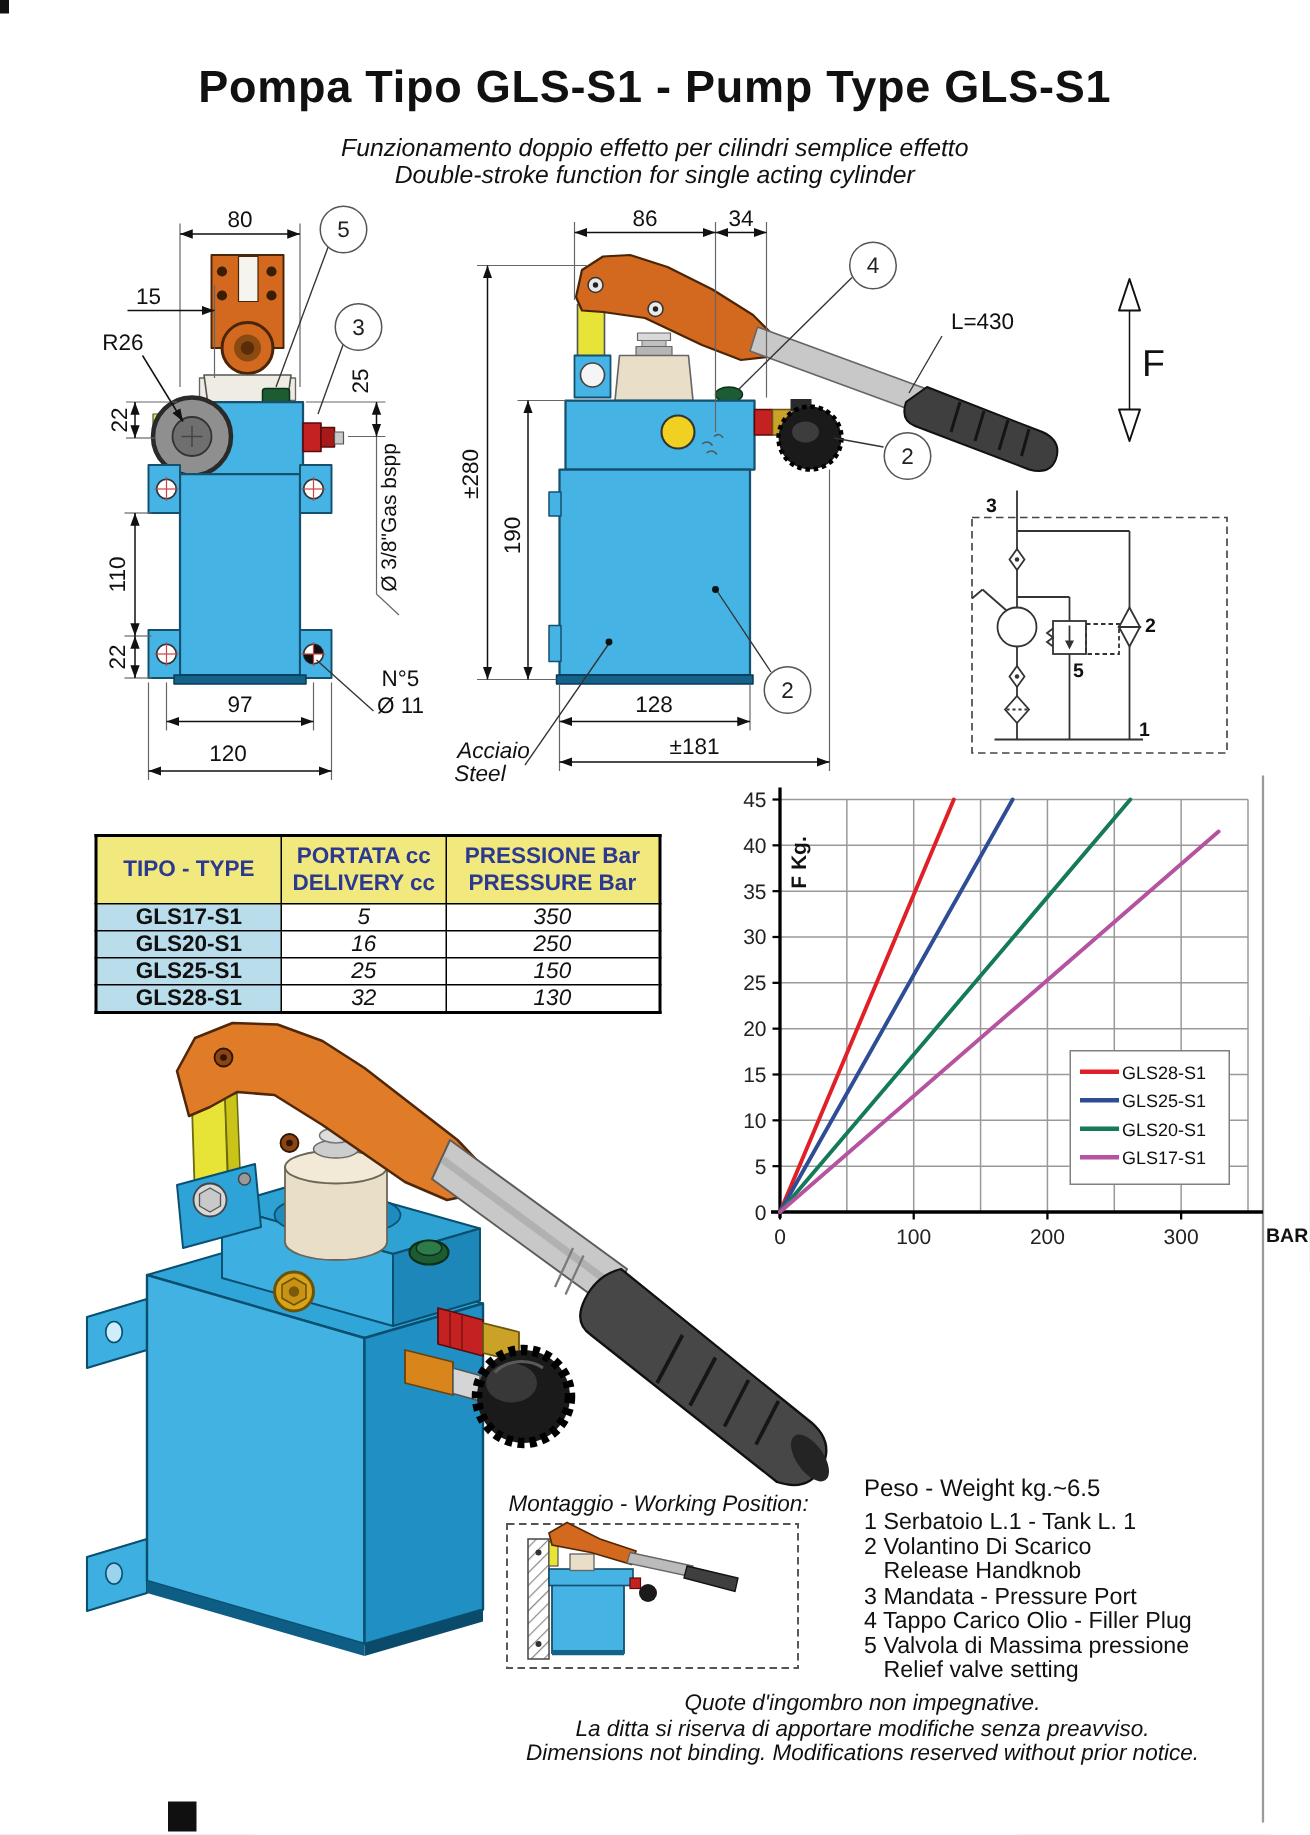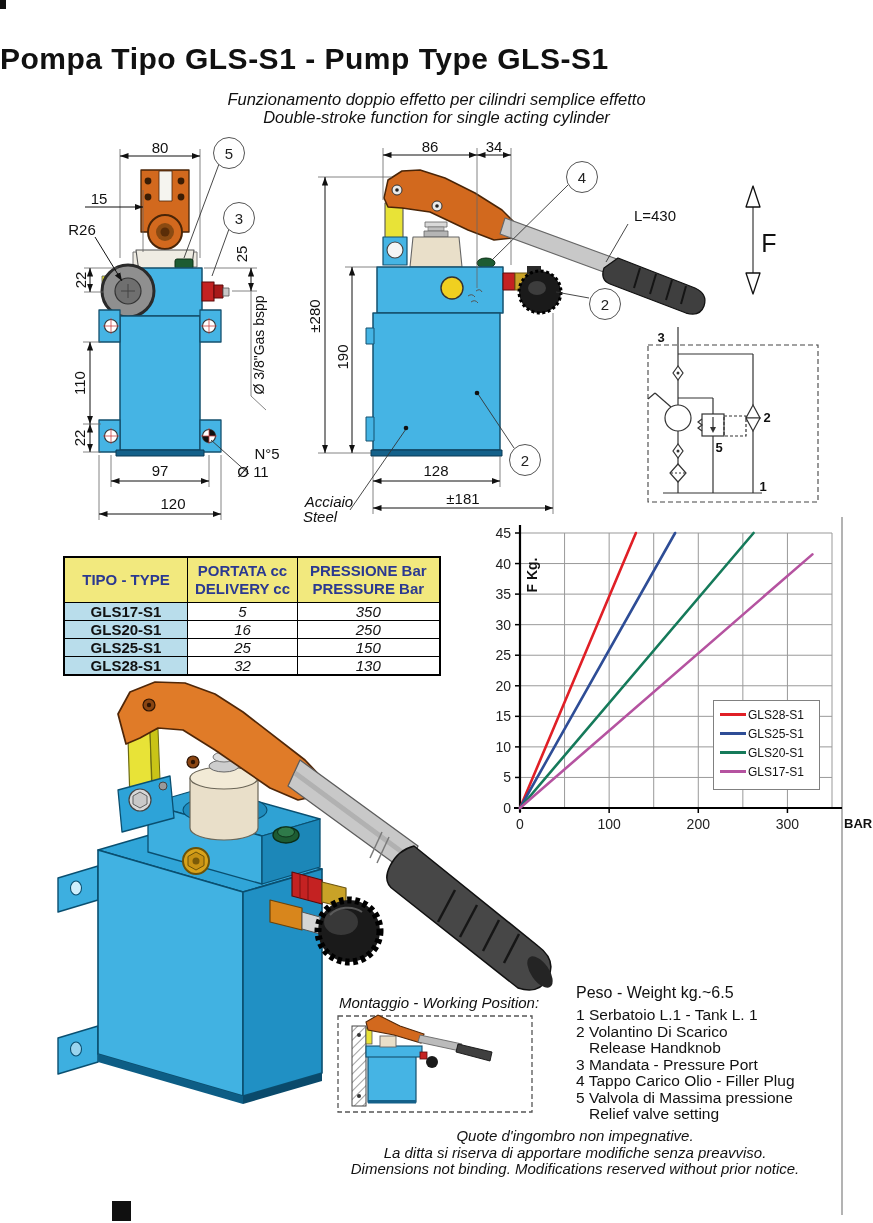--- a/index.html
+++ b/index.html
@@ -1,19 +1,19 @@
 <!DOCTYPE html>
 <html><head>
 <meta charset="utf-8">
 <style>
   html,body{margin:0;padding:0;background:#e8e8e8;}
   .page{position:relative;width:873px;height:1223px;background:#fff;margin:0 auto;
         font-family:"Liberation Sans",sans-serif;color:#111;overflow:hidden;}
   .layer{position:absolute;left:0;top:0;width:873px;height:1223px;pointer-events:none;}
-  h1{position:absolute;left:0;top:42px;width:100%;text-align:left;margin:0;
+  h1{position:absolute;left:0;top:42px;width:100%;text-align:center;margin:0;
      font-size:30px;font-weight:700;letter-spacing:.5px;}
   .sub{position:absolute;left:0;width:100%;text-align:center;font-style:italic;
        font-size:16.5px;font-weight:400;}
   .sub.it{top:90px}.sub.en{top:108px}
   .dim{position:absolute;font-size:15px;white-space:nowrap;transform:translate(-50%,-50%);
        background:transparent;}
   .dim.rot{transform:translate(-50%,-50%) rotate(-90deg);}
   .dim.sm{font-size:14px;}
   .dim.ital{font-style:italic;}
   .dim.big{font-size:25px;font-weight:400;}
@@ -392,25 +392,25 @@
   <div class="sub en">Double-stroke function for single acting cylinder</div>
   <div class="sub it">Funzionamento doppio effetto per cilindri semplice effetto</div>
 
   <span class="dim" style="left:160px;top:147px">80</span>
   <span class="dim" style="left:99px;top:198px">15</span>
   <span class="dim" style="left:82px;top:229px">R26</span>
   <span class="dim rot" style="left:80px;top:280px">22</span>
   <span class="dim rot" style="left:79px;top:383px">110</span>
   <span class="dim rot" style="left:79px;top:438px">22</span>
   <span class="dim" style="left:160px;top:470px">97</span>
-  <span class="dim" style="left:173px;top:503px">120</span>
+  <span class="dim" style="left:152px;top:503px">120</span>
   <span class="dim rot" style="left:241px;top:254px">25</span>
   <span class="dim rot sm" style="left:259px;top:345px">Ø 3/8"Gas bspp</span>
   <span class="dim" style="left:267px;top:453px">N°5</span>
-  <span class="dim" style="left:253px;top:471px">Ø 11</span>
+  <span class="dim" style="left:267px;top:471px">Ø 11</span>
   <div class="callout" style="left:213px;top:137px">
       <span>5</span>
     </div>
   <div class="callout" style="left:223px;top:202px">
       <span>3</span>
     </div>
 
   <span class="dim" style="left:430px;top:146px">86</span>
   <span class="dim" style="left:494px;top:146px">34</span>
   <span class="dim rot" style="left:314px;top:316px">±280</span>

